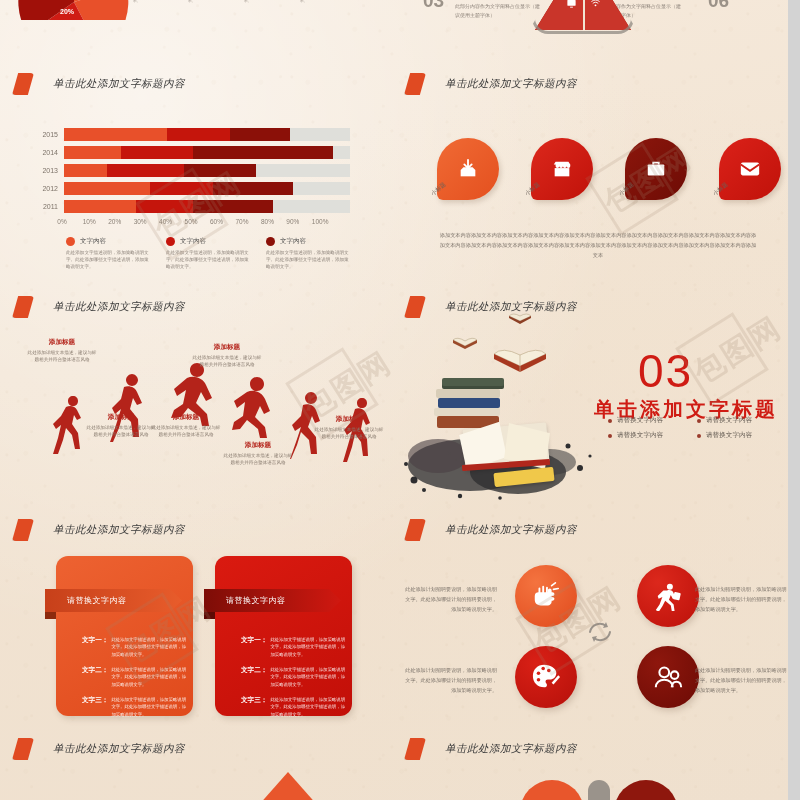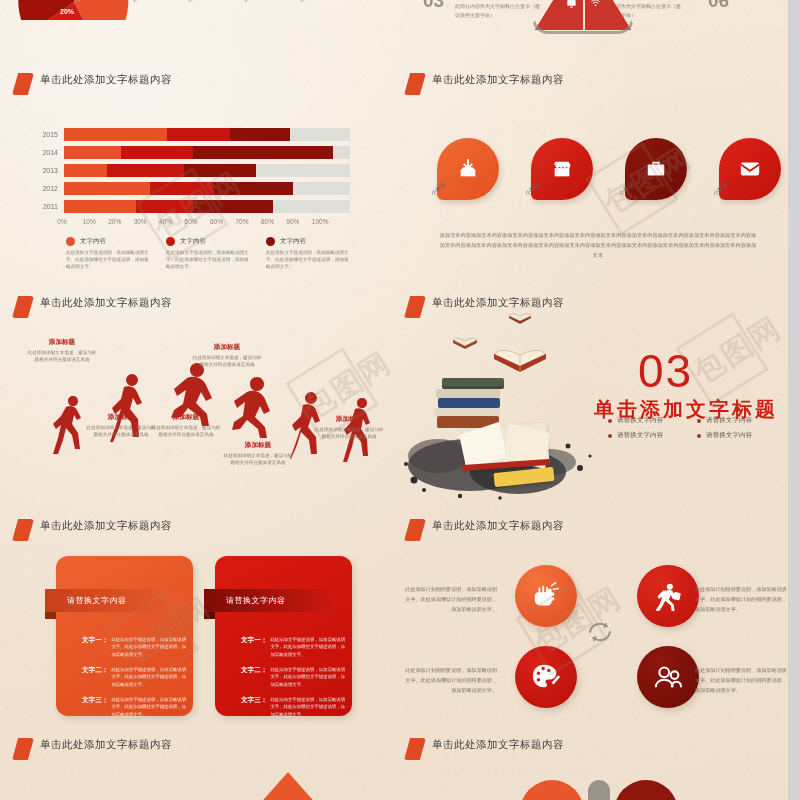--- a/index.html
+++ b/index.html
@@ -33,21 +33,21 @@
     position:absolute; color:rgba(160,135,110,.20); font-size:30px; font-weight:bold;
     transform:rotate(-32deg); letter-spacing:2px; pointer-events:none; user-select:none;
     white-space:nowrap; z-index:6;
   }
   .wmbox{
     position:absolute; border:3px solid rgba(160,135,110,.18); width:68px;height:68px;
     transform:rotate(-32deg); z-index:6; pointer-events:none;
   }
 
   
-  .sec-head{ position:absolute; display:flex; gap:6px; z-index:5;}
+  .sec-head{ position:absolute; display:flex; align-items:center; gap:19px; z-index:5;font-style:italic;}
   .diamond{
     width:22px;height:22px;background:#E04A22;
     clip-path: polygon(28% 0,100% 0,72% 100%,0 100%);
     border-radius:4px; flex:none;
     box-shadow:0 1px 2px rgba(0,0,0,.18);
   }
   .sec-title{ font-size:10.5px;color:#3b3b3b; letter-spacing:.5px; white-space:nowrap;}
 
   
   .chart{ position:absolute; }

